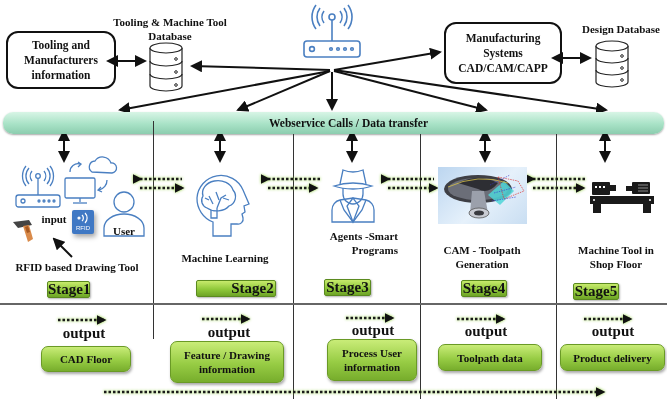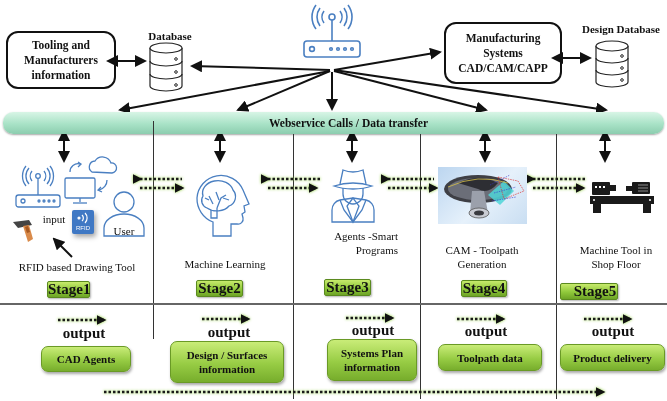--- a/index.html
+++ b/index.html
@@ -6,33 +6,33 @@
   body { width:667px; height:401px; position:relative; overflow:hidden; font-family:"Liberation Serif", serif; color:#111; }
   .abs { position:absolute; }
   .box { position:absolute; border:2px solid #111; border-radius:12px; background:#fff; display:flex; align-items:center; justify-content:center; text-align:center; font-weight:bold; font-size:11.5px; line-height:15px; }
   .title { position:absolute; font-weight:bold; font-size:11px; text-align:center; line-height:14px; }
   .band { position:absolute; left:3px; top:112px; width:661px; height:22px; background:linear-gradient(#d8f5e6, #a8e2c6 55%, #8ccdaf); border-radius:10px; box-shadow:0 1px 2px rgba(0,0,0,0.35); display:flex; align-items:center; justify-content:center; }
   .band span { font-weight:bold; font-size:11.5px; position:relative; left:15px; }
   .vline { position:absolute; width:1px; background:#333; }
   .hline { position:absolute; height:2px; background:#666; }
   .stage-badge { position:absolute; height:15px; background:linear-gradient(#c7ea6c, #8fc83a 55%, #6ea426); border:1px solid #5b8a1f; border-radius:2px; font-weight:bold; font-size:15px; text-align:center; line-height:15px; box-shadow:1px 1px 2px rgba(0,0,0,0.3); }
   .out-btn { position:absolute; background:linear-gradient(#c9ec78, #97cc44 55%, #77ad2c); border:1px solid #6a9a26; border-radius:7px; font-weight:bold; font-size:11px; text-align:center; display:flex; align-items:center; justify-content:center; line-height:14px; box-shadow:1px 2px 3px rgba(0,0,0,0.35); }
-  .label { position:absolute; font-weight:normal; font-size:11px; text-align:center; line-height:14px; }
+  .label { position:absolute; font-weight:bold; font-size:11px; text-align:center; line-height:14px; }
   .out-label { position:absolute; font-weight:bold; font-size:15px; text-align:center; width:60px; }
   svg { position:absolute; overflow:visible; }
 </style>
 </head>
 <body>
 
 <div class="box" style="left:6px;top:31px;width:106px;height:54px;">
   <div><span>Tooling and</span><br><span>Manufacturers</span><br><span>information</span></div>
 </div>
 
 <div class="title" style="left:100px;top:15px;width:140px;">
-  <br><span>Database</span>
+  <span>Tooling &amp; Machine Tool</span><br><span>Database</span>
 </div>
 
 <svg style="left:148px;top:42px;" width="36" height="50" viewBox="0 0 36 50">
   <g fill="#fff" stroke="#222" stroke-width="1.2">
     <path d="M2,6 v38 a16,5 0 0 0 32,0 v-38"></path>
     <ellipse cx="18" cy="6" rx="16" ry="5"></ellipse>
     <path d="M2,19 a16,5 0 0 0 32,0" fill="none"></path>
     <path d="M2,32 a16,5 0 0 0 32,0" fill="none"></path>
   </g>
   <g fill="none" stroke="#222" stroke-width="1">
@@ -208,22 +208,22 @@
     <path d="M20,66 v-14 a25,25 0 0 1 -16,-24 a24,24 0 0 1 46,-8 l6,14 l-5,2 l1,6 l-3,2 l1,4 a5,5 0 0 1 -6,6 h-6 v12 z"></path>
     <path d="M10,26 a15,12 0 0 1 30,-6 a10,10 0 0 1 -4,16 a14,10 0 0 1 -22,2 a8,8 0 0 1 -4,-12 z"></path>
     <path d="M18,40 v8 h6 v-10"></path>
       <path d="M24,38 l4,-10 l5,-3"></path>
       <path d="M20,34 l-4,-8"></path>
       <path d="M26,30 l-3,-8"></path>
       <path d="M30,28 l6,2"></path>
       <path d="M16,30 l-4,-2"></path>
   </g>
 </svg>
-<div class="label" style="left:160px;top:257px;width:130px;text-align:center;">Machine Learning</div>
-<div class="stage-badge" style="left:196px;top:280px;width:45px;">Stage2</div>
+<div class="label" style="left:160px;top:251px;width:130px;text-align:center;">Machine Learning</div>
+<div class="stage-badge" style="left:196px;top:280px;width:45px;padding-left:33px;">Stage2</div>
 
 <svg style="left:330px;top:164px;" width="46" height="60" viewBox="0 0 46 60">
   <g fill="none" stroke="#4a7fc1" stroke-width="1.3">
     <path d="M4,22 q19,-6 38,0 q-8,3 -19,3 q-11,0 -19,-3 z"></path>
     <path d="M10,20 l3,-14 q10,4 20,0 l3,14"></path>
     <path d="M13,24 v6 a10,10 0 0 0 20,0 v-6"></path>
     <path d="M2,58 v-12 a10,10 0 0 1 8,-10 l13,-2 l13,2 a10,10 0 0 1 8,10 v12 z"></path>
     <path d="M23,34 l-6,8 l6,16 l6,-16 z"></path>
       <path d="M10,36 l4,10 l9,12"></path>
       <path d="M36,36 l-4,10 l-9,12"></path>
@@ -266,28 +266,28 @@
       <circle cx="4" cy="20" r="1"></circle>
       <circle cx="60" cy="20" r="1"></circle>
     </g>
   <g stroke="#fff" stroke-width="0.5">
       <line x1="48" y1="5" x2="58" y2="5"></line>
       <line x1="48" y1="8" x2="58" y2="8"></line>
       <line x1="48" y1="11" x2="58" y2="11"></line>
     </g>
 </svg>
 <div class="label" style="left:568px;top:243px;width:96px;">Machine Tool in Shop Floor</div>
-<div class="stage-badge" style="left:560px;top:283px;width:44px;padding-left:12px;">Stage5</div>
+<div class="stage-badge" style="left:573px;top:283px;width:44px;">Stage5</div>
 
 <div class="out-label" style="left:54px;top:325px;">output</div>
-<div class="out-btn" style="left:41px;top:346px;width:88px;height:24px;">CAD Agents</div>
+<div class="out-btn" style="left:41px;top:346px;width:88px;height:24px;">CAD Floor</div>
 
 <div class="out-label" style="left:199px;top:324px;">output</div>
-<div class="out-btn" style="left:170px;top:341px;width:112px;height:40px;">Design / Surfaces information</div>
+<div class="out-btn" style="left:170px;top:341px;width:112px;height:40px;">Feature / Drawing information</div>
 
 <div class="out-label" style="left:343px;top:322px;">output</div>
-<div class="out-btn" style="left:327px;top:339px;width:88px;height:40px;">Systems Plan information</div>
+<div class="out-btn" style="left:327px;top:339px;width:88px;height:40px;">Process User information</div>
 
 <div class="out-label" style="left:456px;top:323px;">output</div>
 <div class="out-btn" style="left:438px;top:344px;width:102px;height:25px;">Toolpath data</div>
 
 <div class="out-label" style="left:583px;top:323px;">output</div>
 <div class="out-btn" style="left:560px;top:344px;width:103px;height:25px;">Product delivery</div>
 
 </body></html>

